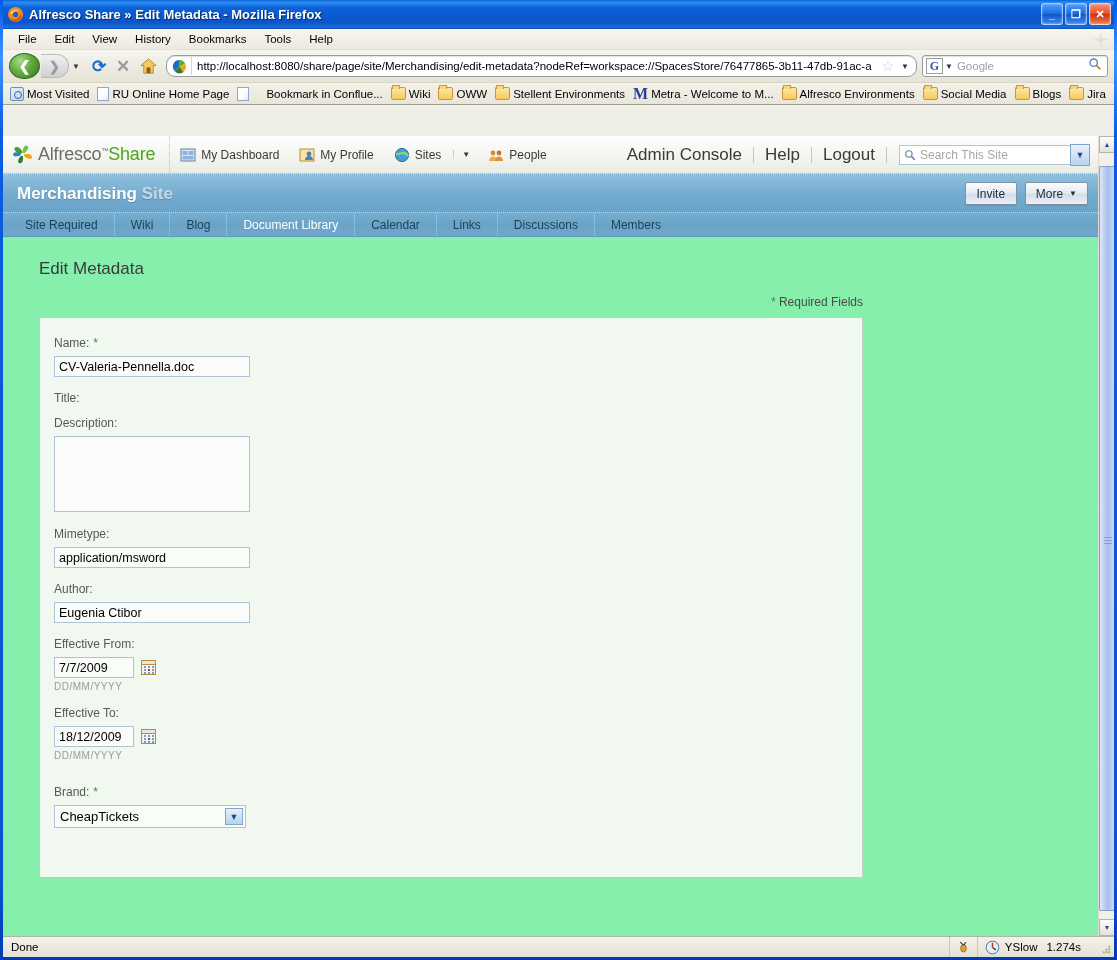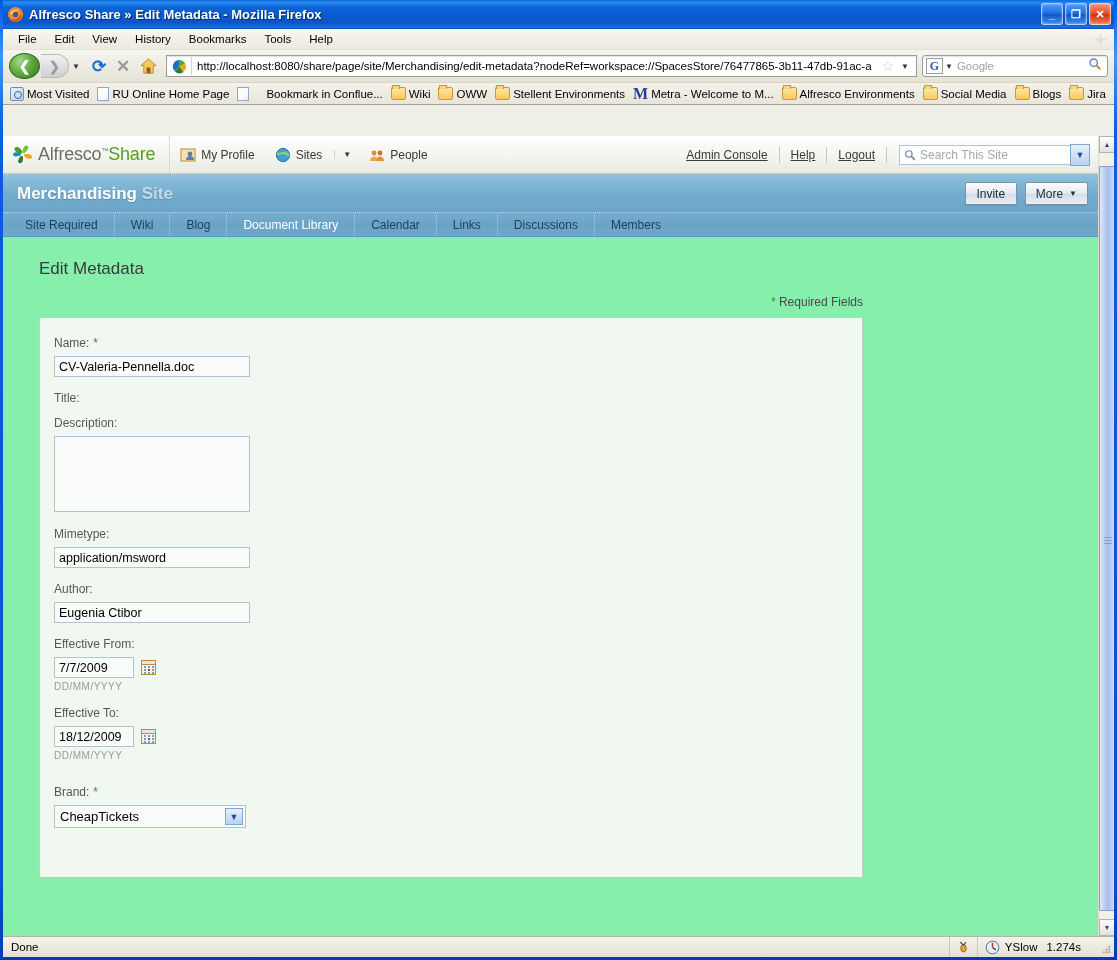--- a/index.html
+++ b/index.html
@@ -91,21 +91,21 @@
     color:#9a9a9a; font-size: 13px; font-weight: bold;
   }
   #drop-arrow { width: 14px; text-align:center; font-size: 8px; color:#333; margin-right: 4px;}
   #reload-btn { width: 24px; color:#1a6fd4; font-size: 17px; font-weight: bold; }
   #stop-btn { width: 24px; color:#9d9d9d; font-size: 17px; font-weight: bold; }
   #home-btn { width: 26px; }
 
   #urlbar {
     flex: 1 1 auto; height: 22px; margin: 0 5px;
     background: #fff; border: 1px solid #9c9c9c;
-    border-radius: 0;
+    border-radius: 9px;
     display: flex; align-items: center;
     padding: 0 3px;
     box-shadow: inset 0 1px 1px rgba(0,0,0,.12);
     overflow: hidden;
   }
   #url-favicon { width: 15px; height: 15px; margin: 0 4px 0 2px; flex: 0 0 auto;}
   #url-sep { width:1px; height: 18px; background:#d2d2d2; margin-right: 5px; }
   #url-text {
     flex: 1 1 auto; font-size: 11.5px; color: #000;
     white-space: nowrap; overflow: hidden;
@@ -196,21 +196,21 @@
   #alf-word { font-size: 18px; color: #6c6f68; letter-spacing:-.2px; }
   #alf-word b { color: #6c6f68; font-weight: normal; }
   #alf-share { color: #52a320; font-weight: normal; }
   .alf-navlink {
     display: flex; align-items: center; gap: 5px;
     font-size: 12px; color: #3a3a3a; padding: 0 10px; height: 100%;
   }
   .alf-navlink .gl { width: 16px; height: 16px; flex: 0 0 auto; }
   #alf-sites-caret { font-size: 8px; color: #333; padding: 0 8px; border-left: 1px solid #c9d0c4; margin-left: 2px;}
   #alf-right { margin-left: auto; display:flex; align-items:center; padding-right: 8px; gap: 0; }
-  .alf-rlink { font-size: 12px; color:#3a3a3a; padding: 0 11px; position:relative;text-decoration:underline;}
+  .alf-rlink { font-size: 17px; color:#3a3a3a; padding: 0 11px; position:relative;}
   .alf-rsep { width:1px; height: 16px; background:#c2c8bd; }
   #alf-search {
     margin-left: 12px; width: 172px; height: 20px;
     background:#fff; border: 1px solid #b5c4d4;
     display:flex; align-items:center; padding: 0 4px; gap:4px;
   }
   #alf-search-ph { font-size: 12px; color: #a7a7a7; }
   #alf-search-btn {
     width: 20px; height: 22px; margin-left: -1px;
     background: linear-gradient(to bottom,#e9f1fb,#b9d3ef);
@@ -489,20 +489,29 @@
               <path d="M16 16 C16 8, 10 4, 6 6 C3 8, 5 14, 16 16Z" fill="#4a9e2e"></path>
               <path d="M16 16 C22 12, 26 6, 23 4 C20 2, 15 7, 16 16Z" fill="#7ac143"></path>
               <path d="M16 16 C24 14, 30 16, 29 20 C28 24, 21 22, 16 16Z" fill="#f2a413"></path>
               <path d="M16 16 C18 23, 16 29, 12 28 C8 27, 10 21, 16 16Z" fill="#2e7d32"></path>
               <path d="M16 16 C9 19, 3 20, 3 16 C3 12, 9 12, 16 16Z" fill="#1f8acb"></path>
               <circle cx="16" cy="16" r="2.4" fill="#ffffff"></circle>
             </svg>
             <span id="alf-word"><b>Alfresco</b><sup style="font-size:7px">™</sup><span id="alf-share">Share</span></span>
           </div>
 
+          <div class="alf-navlink">
+            <svg class="gl" viewBox="0 0 16 16">
+              <rect x="1" y="2" width="14" height="12" fill="#dde8f4" stroke="#5b7fa6"></rect>
+              <rect x="2.5" y="4" width="5" height="4" fill="#8fb3d9"></rect>
+              <rect x="8.5" y="4" width="5" height="4" fill="#8fb3d9"></rect>
+              <rect x="2.5" y="9" width="11" height="3.5" fill="#8fb3d9"></rect>
+            </svg>
+            <span>My Dashboard</span>
+          </div>
           <div class="alf-navlink">
             <svg class="gl" viewBox="0 0 16 16">
               <rect x="1" y="2" width="14" height="12" fill="#f6e3b0" stroke="#b79035"></rect>
               <circle cx="10" cy="7" r="2.4" fill="#5b7fa6"></circle>
               <path d="M6 13c0-2.4 1.8-4 4-4s4 1.6 4 4z" fill="#5b7fa6"></path>
             </svg>
             <span>My Profile</span>
           </div>
           <div class="alf-navlink">
             <svg class="gl" viewBox="0 0 16 16">

